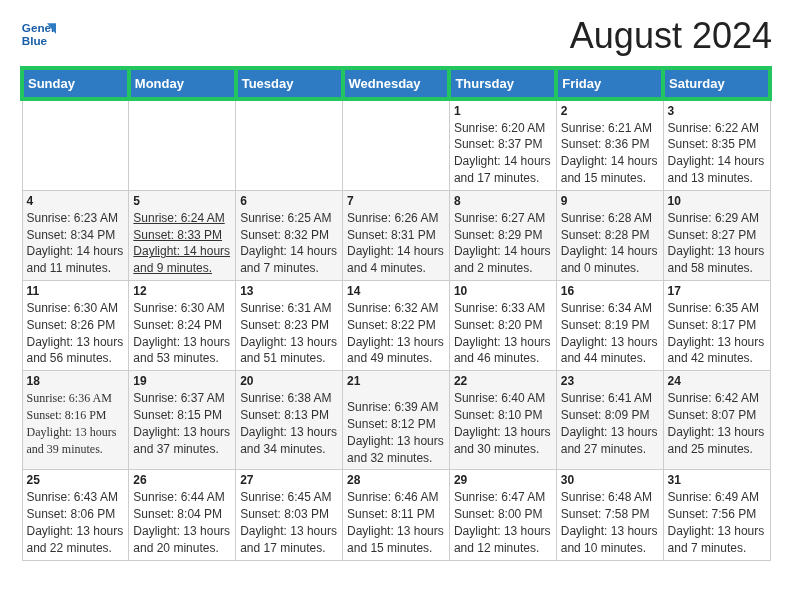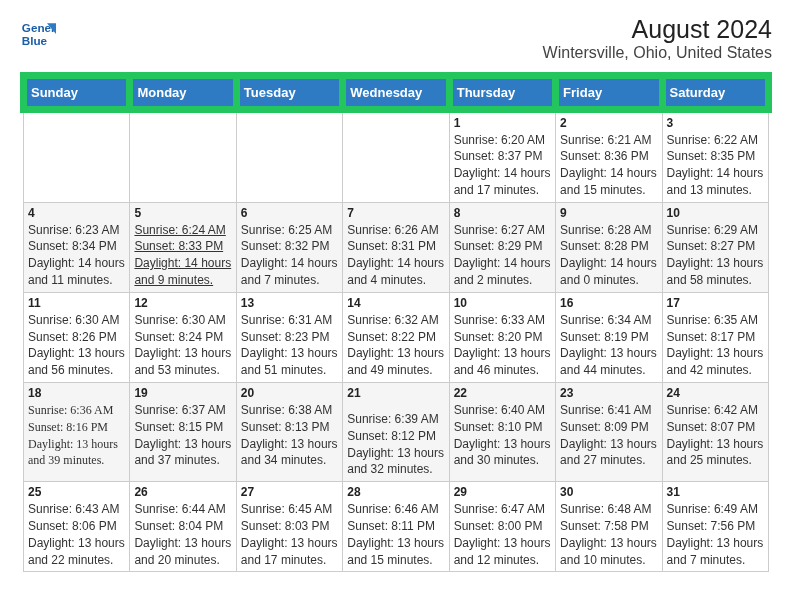--- a/index.html
+++ b/index.html
@@ -26,42 +26,42 @@
     }
     .logo-icon {
       width: 36px;
       height: 36px;
       margin-right: 4px;
     }
     .title-area {
       text-align: right;
     }
     .main-title {
-      font-size: 25px;
+      font-size: 36px;
       font-weight: normal;
       color: #222;
       line-height: 1.1;
     }
     .subtitle {
       font-size: 16px;
       color: #444;
     }
     .calendar {
       width: 100%;
       border-collapse: collapse;
       table-layout: fixed;
     }
     .calendar thead th {
       background: #2e7bc4;
       color: #fff;
       font-size: 13px;
       font-weight: bold;
       padding: 6px 4px;
       text-align: left;
-      border: 7px solid #22c55e;
+      border: 4px solid #22c55e;
     }
     .calendar tbody td {
       border: 1px solid #ccc;
       vertical-align: top;
       padding: 3px 4px;
       font-size: 10.5px;
       color: #222;
       background: #fff;
       height: 82px;
     }
@@ -104,21 +104,20 @@
     <div class="logo-area">
       <svg class="logo-icon" viewBox="0 0 40 40">
         <rect x="0" y="0" width="40" height="40" fill="white"></rect>
         <text x="2" y="18" font-size="13" font-weight="bold" fill="#1a5fa8" font-family="Arial">General</text>
         <text x="2" y="32" font-size="13" font-weight="bold" fill="#1a5fa8" font-family="Arial">Blue</text>
         <polygon points="30,8 40,8 40,20" fill="#2e7bc4"></polygon>
       </svg>
     </div>
     <div class="title-area">
       <div class="main-title">August 2024</div>
-      <div class="subtitle">Wintersville, Ohio, United States</div>
     </div>
   </div>
 
   <table class="calendar">
     <thead>
       <tr>
       <th>Sunday</th>
           <th>Monday</th>
           <th>Tuesday</th>
           <th>Wednesday</th>

